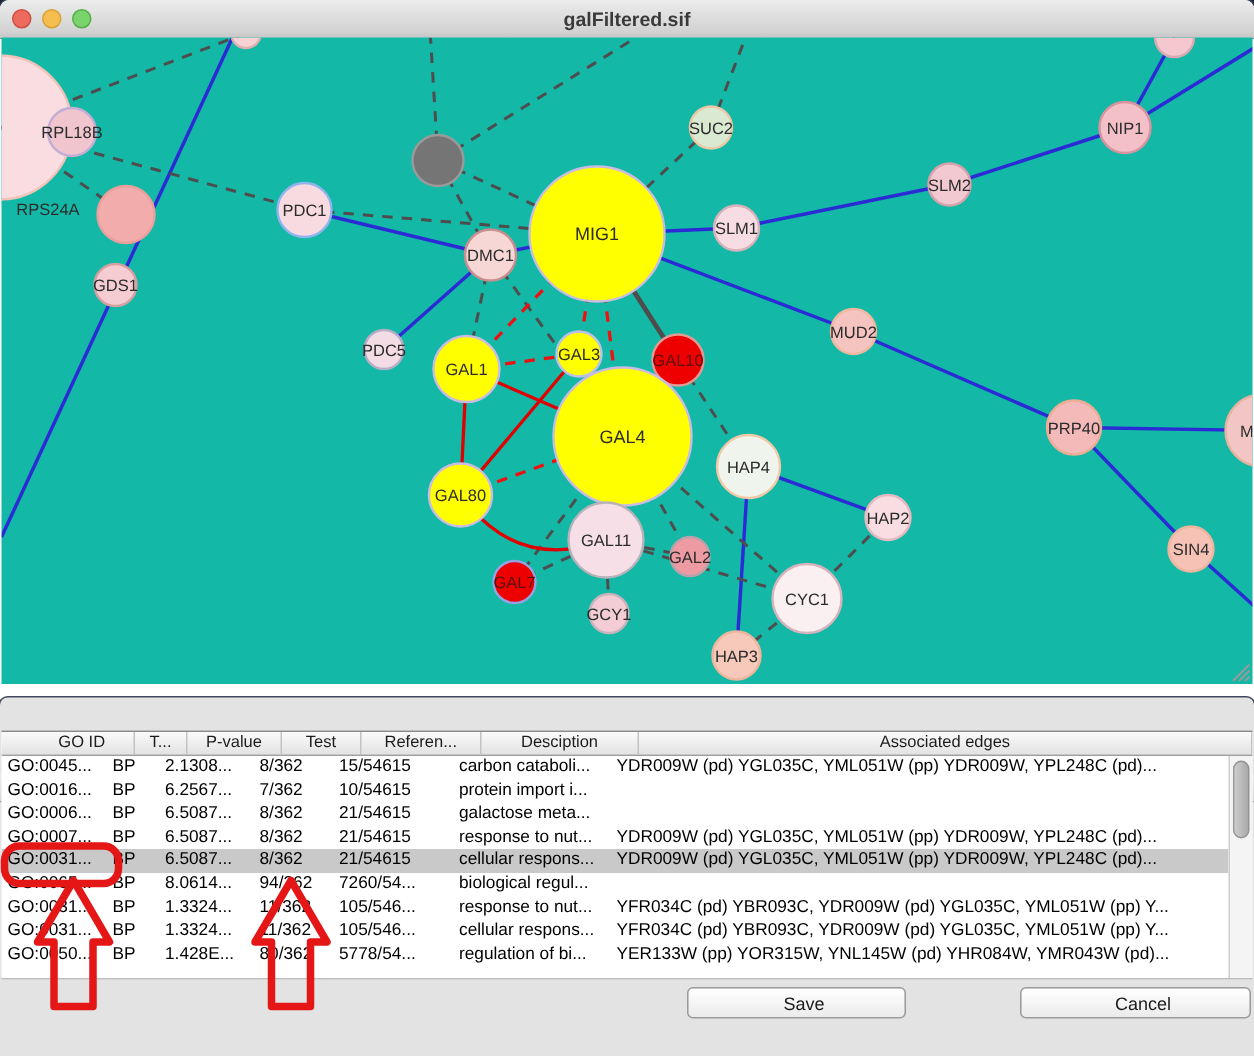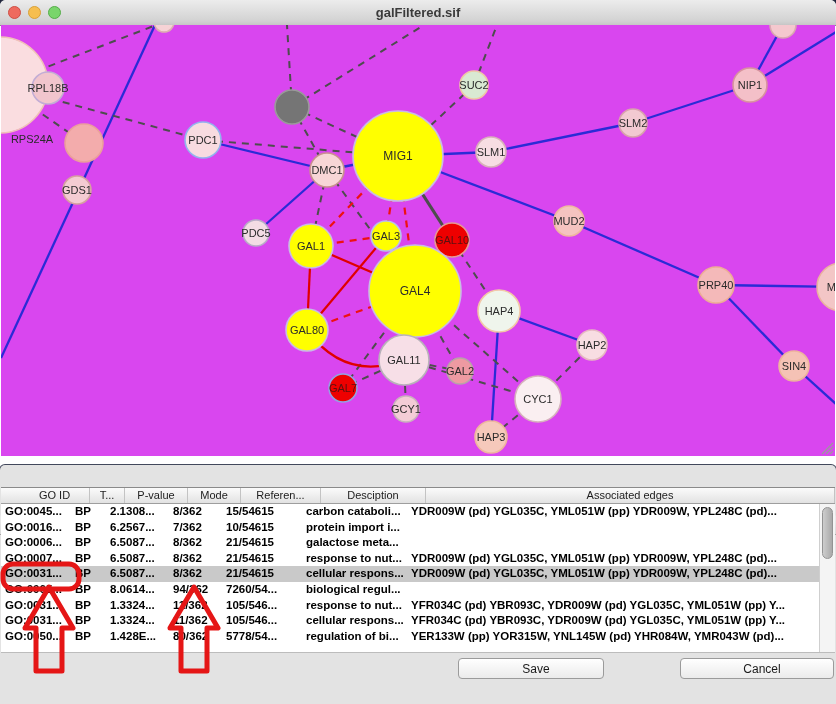--- a/index.html
+++ b/index.html
@@ -11,21 +11,21 @@
               border-radius:6px 6px 0 0;box-shadow:0 0 0 1px #3a3f52;}
   .titlebar{position:relative;height:25px;border-radius:6px 6px 0 0;
             background:linear-gradient(180deg,#ececec 0%,#d2d2d2 85%,#c6c6c6 100%);
             border-bottom:1px solid #8f8f8f;}
   .titlebar .title{position:absolute;left:0;right:0;top:0;height:25px;line-height:25px;
                    text-align:center;font-size:13px;font-weight:bold;color:#3a3a3a;}
   .tl{position:absolute;top:6px;width:13px;height:13px;border-radius:50%;box-sizing:border-box;}
   .tl.red{left:8px;background:#ee6a5e;border:1px solid #ce4f44;}
   .tl.yellow{left:28px;background:#f6be4f;border:1px solid #d9a138;}
   .tl.green{left:48px;background:#79d56b;border:1px solid #55ad49;}
-  #canvas{position:absolute;left:1px;top:25px;width:834px;height:431px;background:#d946ef;
+  #canvas{position:absolute;left:1px;top:25px;width:834px;height:431px;background:#14b8a6;
           overflow:hidden;}
   #net-svg{position:absolute;left:0;top:0;}
   .grip{position:absolute;right:1px;bottom:1px;}
 
   
   #noa-window{position:absolute;left:0;top:465px;width:836px;height:239px;background:#e3e3e3;
               border-radius:5px 5px 0 0;box-shadow:0 0 0 1px #42485c;}
   .titlebar2{position:relative;height:21px;border-radius:5px 5px 0 0;
              background:linear-gradient(180deg,#f0f0f0,#d9d9d9);border-bottom:1px solid #a5a5a5;margin-top:48px;}
   .titlebar2 .title{position:absolute;left:0;right:0;top:0;height:21px;line-height:21px;
@@ -35,21 +35,21 @@
   .gl.g1{left:10px}.gl.g2{left:30px}.gl.g3{left:50px}
 
   #table{position:absolute;left:1px;right:1px;top:22px;height:164px;background:#fff;
          border-top:1px solid #8a8a8a;border-bottom:1px solid #bcbcbc;overflow:hidden;}
   .thead{position:absolute;left:0;right:0;top:0;height:15px;display:flex;
          background:linear-gradient(180deg,#fbfbfb,#e2e2e2);border-bottom:1px solid #9e9e9e;padding-left:19px;}
   .th{box-sizing:border-box;border-right:1px solid #c3c3c3;font-size:11px;color:#1c1c1c;
       text-align:center;line-height:15px;white-space:nowrap;overflow:hidden;}
   #tbody{position:absolute;left:0;right:16px;top:16px;}
   .trow{display:flex;height:15.6px;line-height:15.6px;font-size:11.5px;color:#000;
-        white-space:nowrap;font-weight:bold;}
+        white-space:nowrap;}
   .trow.sel{background:#c9c9c9;}
   .td{box-sizing:border-box;padding-left:4px;overflow:hidden;white-space:nowrap;}
   .c0{width:70px}.c1{width:35px}.c2{width:63px}.c3{width:53px}.c4{width:80px}
   .c5{width:105px}.c6{flex:1;min-width:0}
   .scrollbar{position:absolute;right:0;top:16px;bottom:0;width:16px;background:#f4f4f4;
              border-left:1px solid #cfcfcf;box-sizing:border-box;}
   .thumb{position:absolute;left:2px;top:3px;width:11px;height:52px;border-radius:6px;
          background:linear-gradient(90deg,#cdcdcd,#a9a9a9);border:1px solid #939393;box-sizing:border-box;}
 
   .mac-btn{position:absolute;height:21px;border:1px solid #9b9b9b;border-radius:4px;
@@ -204,21 +204,21 @@
       <span class="gl g2"></span>
       <span class="gl g3"></span>
       <div class="title">NOA output for Single Mode</div>
     </div>
 
     <div id="table">
       <div class="thead" id="thead">
           <div class="th c0">GO ID</div>
           <div class="th c1">T...</div>
           <div class="th c2">P-value</div>
-          <div class="th c3">Mode</div>
+          <div class="th c3">Test</div>
           <div class="th c4">Referen...</div>
           <div class="th c5">Desciption</div>
           <div class="th c6">Associated edges</div>
         </div>
       <div id="tbody">
           <div class="trow">
             <div class="td c0">GO:0045...</div>
             <div class="td c1">BP</div>
             <div class="td c2">2.1308...</div>
             <div class="td c3">8/362</div>

